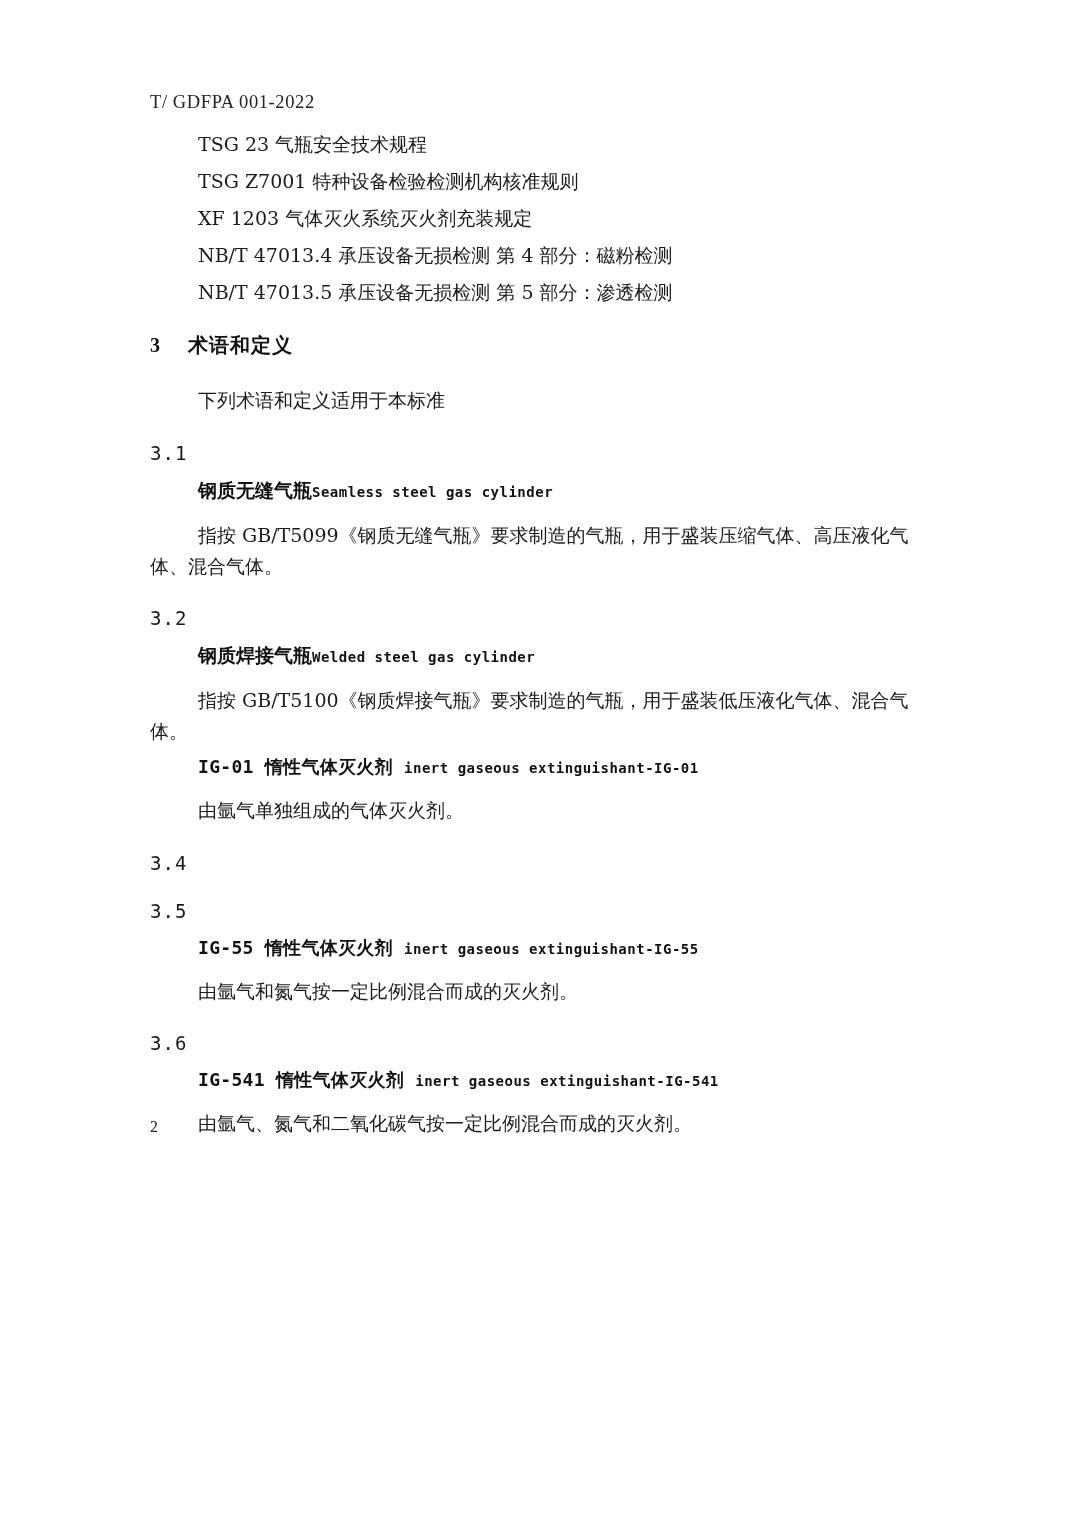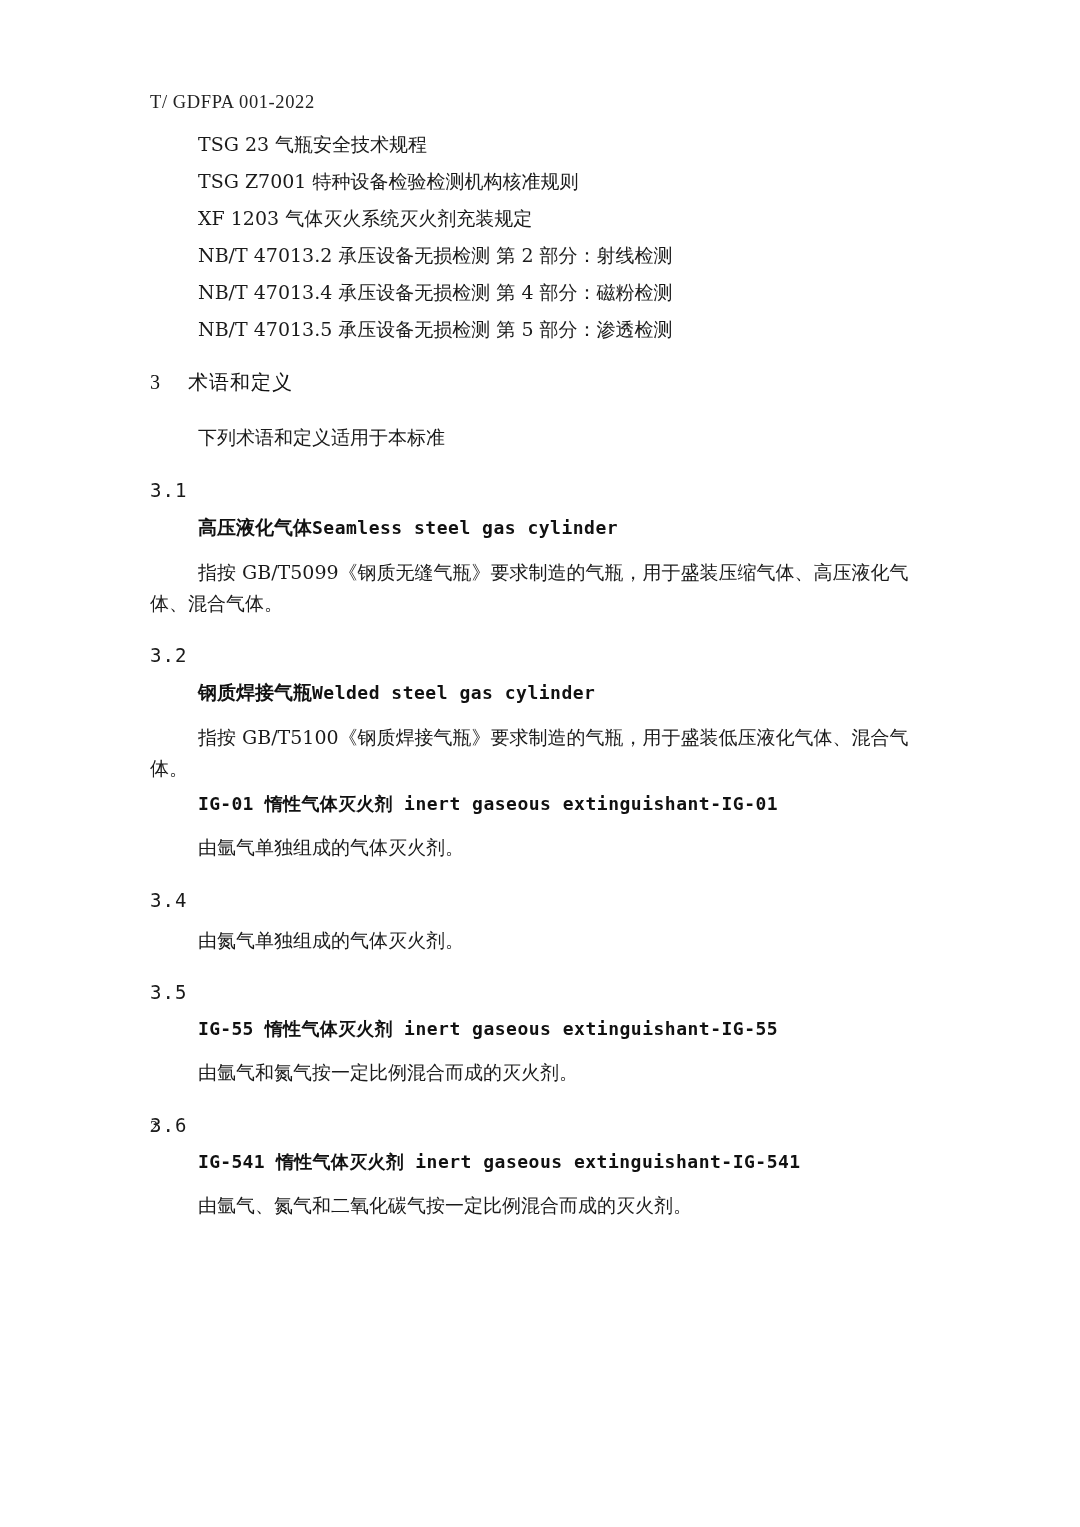--- a/index.html
+++ b/index.html
@@ -39,21 +39,21 @@
     font-size: 19px;
     line-height: 1.0;
     padding: 0 0 0 48px;
     margin-bottom: 18px;
     color: #1a1a1a;
     white-space: nowrap;
     font-family: "DejaVu Serif", "Liberation Serif", serif;
   }
   .section-title {
     font-size: 20px;
-    font-weight: normal;
+    font-weight: bold;
     margin: 30px 0 26px 0;
     color: #111;
     letter-spacing: 1px;
   }
   .section-title .num {
     display: inline-block;
     width: 38px;
   }
   .para {
     font-size: 19px;
@@ -76,21 +76,21 @@
     font-weight: bold;
     margin: 0 0 16px 0;
     padding-left: 48px;
     color: #111;
     font-family: "DejaVu Serif", "Liberation Serif", serif;
   }
   .term .mono {
     font-family: "DejaVu Sans Mono", monospace;
     font-weight: bold;
     letter-spacing: 0.5px;
-    font-size: 18px;
+    font-size: 14px;
   }
   .term.mono-lead {
     font-family: "DejaVu Sans Mono", monospace;
     letter-spacing: 0.3px;
     font-size: 18px;
   }
   .def {
     font-size: 19px;
     line-height: 1.62;
     margin: 0 0 8px 0;
@@ -115,44 +115,42 @@
 <body>
 
 <div class="page">
 
   <div class="header">T/ GDFPA  001-2022</div>
 
   <ul class="ref-list">
     <li>TSG 23  气瓶安全技术规程</li>
     <li>TSG Z7001  特种设备检验检测机构核准规则</li>
     <li>XF 1203 气体灭火系统灭火剂充装规定</li>
-    <li>NB/T 47013.2  承压设备无损检测  第 2 部分：射线检测</li>
     <li>NB/T 47013.4  承压设备无损检测  第 4 部分：磁粉检测</li>
     <li>NB/T 47013.5  承压设备无损检测  第 5 部分：渗透检测</li>
   </ul>
 
   <div class="section-title">
     <span class="num">3</span><span>术语和定义</span>
   </div>
 
   <p class="para">下列术语和定义适用于本标准</p>
 
   <div class="clause-num">3.1</div>
-  <div class="term"><span>高压液化气体</span><span class="mono">Seamless steel gas cylinder</span></div>
+  <div class="term"><span>钢质无缝气瓶</span><span class="mono">Seamless steel gas cylinder</span></div>
   <p class="def wrap">指按 GB/T5099《钢质无缝气瓶》要求制造的气瓶，用于盛装压缩气体、高压液化气体、混合气体。</p>
 
   <div class="clause-num">3.2</div>
   <div class="term"><span>钢质焊接气瓶</span><span class="mono">Welded steel gas cylinder</span></div>
   <p class="def wrap">指按 GB/T5100《钢质焊接气瓶》要求制造的气瓶，用于盛装低压液化气体、混合气体。</p>
 
   <div class="term mono-lead"><span>IG-01 惰性气体灭火剂</span>&nbsp;<span class="mono">inert gaseous extinguishant-IG-01</span></div>
   <p class="def">由氩气单独组成的气体灭火剂。</p>
 
   <div class="clause-num">3.4</div>
-  <p class="def">由氮气单独组成的气体灭火剂。</p>
 
   <div class="clause-num">3.5</div>
   <div class="term mono-lead"><span>IG-55 惰性气体灭火剂</span>&nbsp;<span class="mono">inert gaseous extinguishant-IG-55</span></div>
   <p class="def">由氩气和氮气按一定比例混合而成的灭火剂。</p>
 
   <div class="clause-num">3.6</div>
   <div class="term mono-lead"><span>IG-541 惰性气体灭火剂</span>&nbsp;<span class="mono">inert gaseous extinguishant-IG-541</span></div>
   <p class="def">由氩气、氮气和二氧化碳气按一定比例混合而成的灭火剂。</p>
 
   <div class="footer">2</div>

